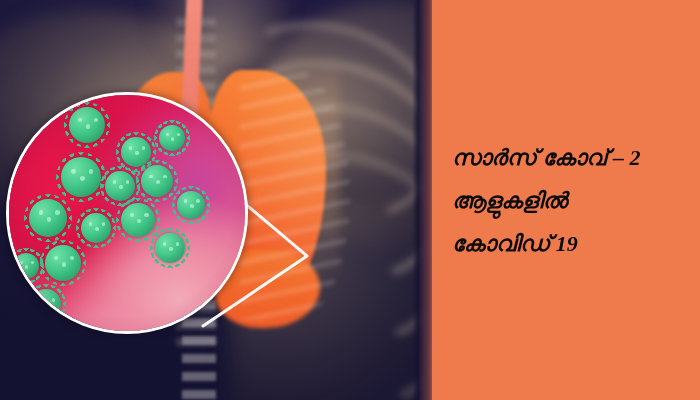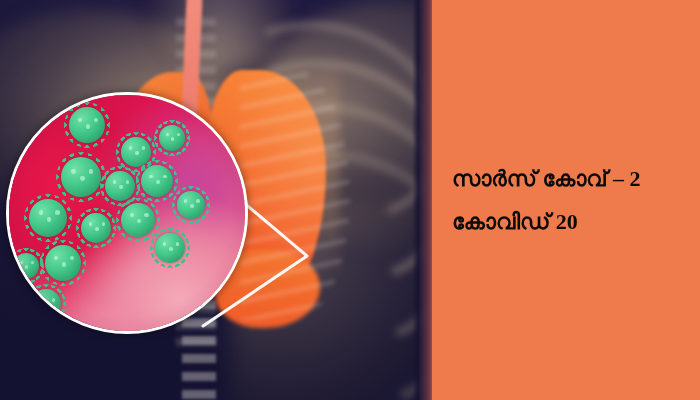--- a/index.html
+++ b/index.html
@@ -247,20 +247,21 @@
     box-sizing: border-box;
   }
   .caption-line {
     color: #0b0b0b;
     font-family: "Liberation Serif", "DejaVu Serif", serif;
     font-size: 22px;
     font-weight: 700;
     line-height: 43px;
     white-space: nowrap;
     letter-spacing: 0px;
+    font-style: italic;
   }
 </style>
 </head>
 <body>
 
 <div id="canvas">
 
   <div id="illustration">
 
     <div class="torso-glow"></div>
@@ -365,16 +366,17 @@
         </div>
       <div class="mag-vignette"></div>
     </div>
 
   </div>
 
   <div class="seam"></div>
 
   <div id="caption-panel">
     <div class="caption-line">സാർസ് കോവ് – 2</div>
-    <div class="caption-line">കോവിഡ് 20</div>
+    <div class="caption-line">ആളുകളിൽ</div>
+    <div class="caption-line">കോവിഡ് 19</div>
   </div>
 
 </div>
 
 </body></html>

